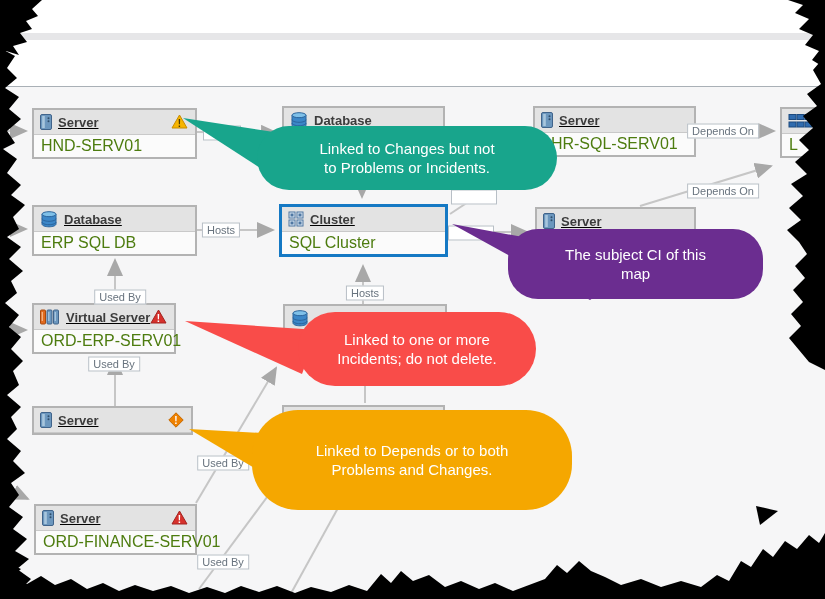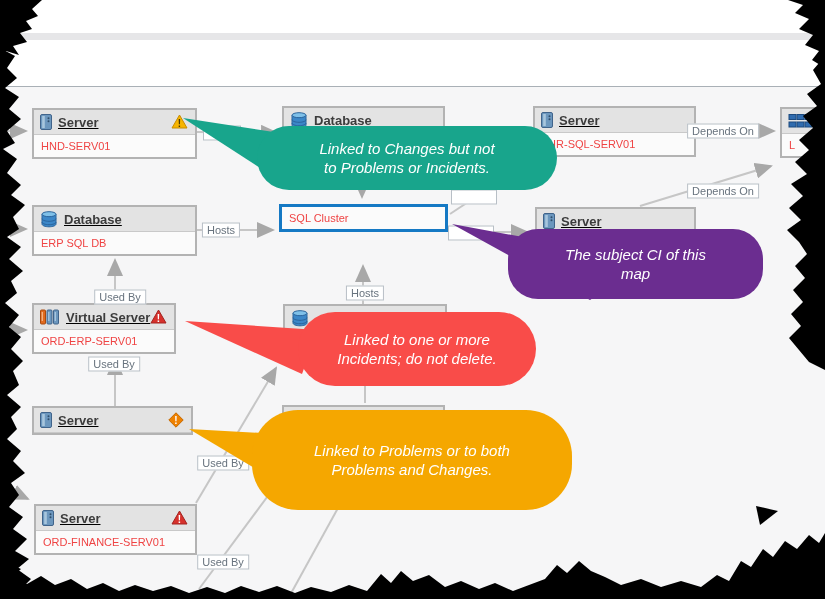--- a/index.html
+++ b/index.html
@@ -11,42 +11,42 @@
   #canvas{left:0;top:86px;width:825px;height:513px;background:#f6f6f7;border-top:1px solid #a9b0b6;}
   
   svg.layer{position:absolute;left:0;top:0;width:825px;height:599px;pointer-events:none;}
   
   .node{position:absolute;border:2px solid #b3b3b3;background:#fbfbfb;box-sizing:border-box;}
   .nh{height:24px;background:#e3e3e3;border-bottom:1px solid #c9c9c9;display:flex;align-items:center;
       padding:0 6px;position:relative;text-decoration:underline;}
   .ntype{font-size:13px;font-weight:bold;color:#3c3c3c;margin-left:6px;white-space:nowrap;}
   .nwarn{position:absolute;right:7px;top:4px;line-height:0;}
   .nb{height:22px;display:flex;align-items:center;padding:0 7px;}
-  .nname{font-size:11px;color:#ef4444;white-space:nowrap;}
+  .nname{font-size:16px;color:#4d7c0f;white-space:nowrap;}
   .nicon{line-height:0;}
   #n-cluster{border:3px solid #1579c4;}
   #n-hnd{left:32px;top:108px;width:165px;}
   #n-dbtop{left:282px;top:106px;width:163px;}
   #n-lhrsql{left:533px;top:106px;width:163px;}
   #n-edge{left:780px;top:107px;width:60px;}
   #n-erpdb{left:32px;top:205px;width:165px;}
   #n-cluster{left:279px;top:204px;width:169px;}
   #n-midsrv{left:535px;top:207px;width:161px;}
   #n-middb{left:283px;top:304px;width:164px;}
   #n-vs{left:32px;top:303px;width:144px;}
   #n-lhrerp{left:32px;top:406px;width:161px;}
   #n-hidden{left:282px;top:405px;width:163px;}
   #n-ordfin{left:34px;top:504px;width:163px;}
   
   .elabel{position:absolute;transform:translate(-50%,-50%);background:#ffffff;border:1px solid #b8bfc6;
           color:#68737e;font-size:11px;padding:1px 4px;white-space:nowrap;min-height:11px;min-width:10px;
           line-height:11px;}
   
   .co{position:absolute;display:flex;flex-direction:column;align-items:center;justify-content:center;
-      color:#ffffff;font-size:15px;line-height:19px;text-align:center;font-style:italic;}
+      color:#ffffff;font-size:15px;line-height:19px;text-align:center;}
   .co-line{white-space:nowrap;}
   #co-teal{left:257px;top:126px;width:300px;height:64px;border-radius:32px;background:#18a58c;}
   #co-purple{left:508px;top:229px;width:255px;height:70px;border-radius:30px;background:#6b2d90;}
   #co-red{left:298px;top:312px;width:238px;height:74px;border-radius:37px;background:#f94c49;}
   #co-orange{left:252px;top:410px;width:320px;height:100px;border-radius:46px;background:#f5a700;}
 </style>
 </head>
 <body>
 
 <div class="abs" id="top-stripe"></div>
@@ -157,20 +157,37 @@
           <ellipse cx="9" cy="3.2" rx="7" ry="2.5" fill="#7fc0e8" stroke="#2a649c"></ellipse>
         </svg></span>
     <span class="ntype">Database</span>
   </div>
   <div class="nb">
       <span class="nname">ERP SQL DB</span>
     </div>
 </div>
 
 <div class="node" id="n-cluster">
+  <div class="nh">
+    <span class="nicon"><svg width="16" height="16" viewBox="0 0 16 16">
+          <g fill="#d9e6f2" stroke="#4f77a2">
+            <rect x="1" y="1" width="6" height="6"></rect>
+            <rect x="9" y="1" width="6" height="6"></rect>
+            <rect x="1" y="9" width="6" height="6"></rect>
+            <rect x="9" y="9" width="6" height="6"></rect>
+          </g>
+          <g fill="#4f77a2">
+            <rect x="2.5" y="2.5" width="3" height="3"></rect>
+            <rect x="10.5" y="2.5" width="3" height="3"></rect>
+            <rect x="2.5" y="10.5" width="3" height="3"></rect>
+            <rect x="10.5" y="10.5" width="3" height="3"></rect>
+          </g>
+        </svg></span>
+    <span class="ntype">Cluster</span>
+  </div>
   <div class="nb">
       <span class="nname">SQL Cluster</span>
     </div>
 </div>
 
 <div class="node" id="n-midsrv">
   <div class="nh">
     <span class="nicon"><svg width="12" height="16" viewBox="0 0 12 16">
           <rect x="0.5" y="0.5" width="11" height="15" rx="1.5" fill="#6c97be" stroke="#40648b"></rect>
           <rect x="2.2" y="2" width="2.6" height="12" fill="#a8c6de"></rect>
@@ -293,21 +310,21 @@
 </div>
 <div class="co" id="co-purple">
   <span class="co-line">The subject CI of this</span>
   <span class="co-line">map</span>
 </div>
 <div class="co" id="co-red">
   <span class="co-line">Linked to one or more</span>
   <span class="co-line">Incidents; do not delete.</span>
 </div>
 <div class="co" id="co-orange">
-  <span class="co-line">Linked to Problems or to both</span>
+  <span class="co-line">Linked to Depends or to both</span>
   <span class="co-line">Problems and Changes.</span>
 </div>
 
 <svg class="layer" style="z-index:50;">
   <g fill="#000000">
     <path d="M0,0 H42 L32,9 38,16 26,21 32,29 20,33 27,42 13,46 19,55 6,51 0,55 Z"></path>
     <path d="M788,0 H825 V68 L812,60 819,51 805,45 813,35 799,29 809,19 795,13 803,5 Z"></path>
     <path d="M0,48 L15,56 7,68 17,78 5,88 19,97 9,109 21,119 7,131 15,143 3,149 17,159 7,173 21,185 11,195 25,205 13,217 19,229 7,237 21,247 9,259 23,271 11,281 17,293 5,303 19,315 9,327 21,337 11,349 23,361 13,371 19,385 7,395 21,407 11,417 17,429 7,439 21,451 13,461 25,473 11,483 19,495 9,507 23,517 13,529 27,539 15,551 29,559 17,569 31,579 21,589 33,599 L0,599 Z"></path>
     <path d="M825,56 L813,70 821,84 807,94 817,106 803,116 813,128 799,140 809,150 795,162 807,174 791,184 803,196 789,208 801,220 787,230 799,242 807,254 795,266 805,278 793,290 803,302 791,314 801,326 789,338 799,350 809,362 825,370 Z"></path>
     <path d="M756,506 L778,511 760,525 Z"></path>

